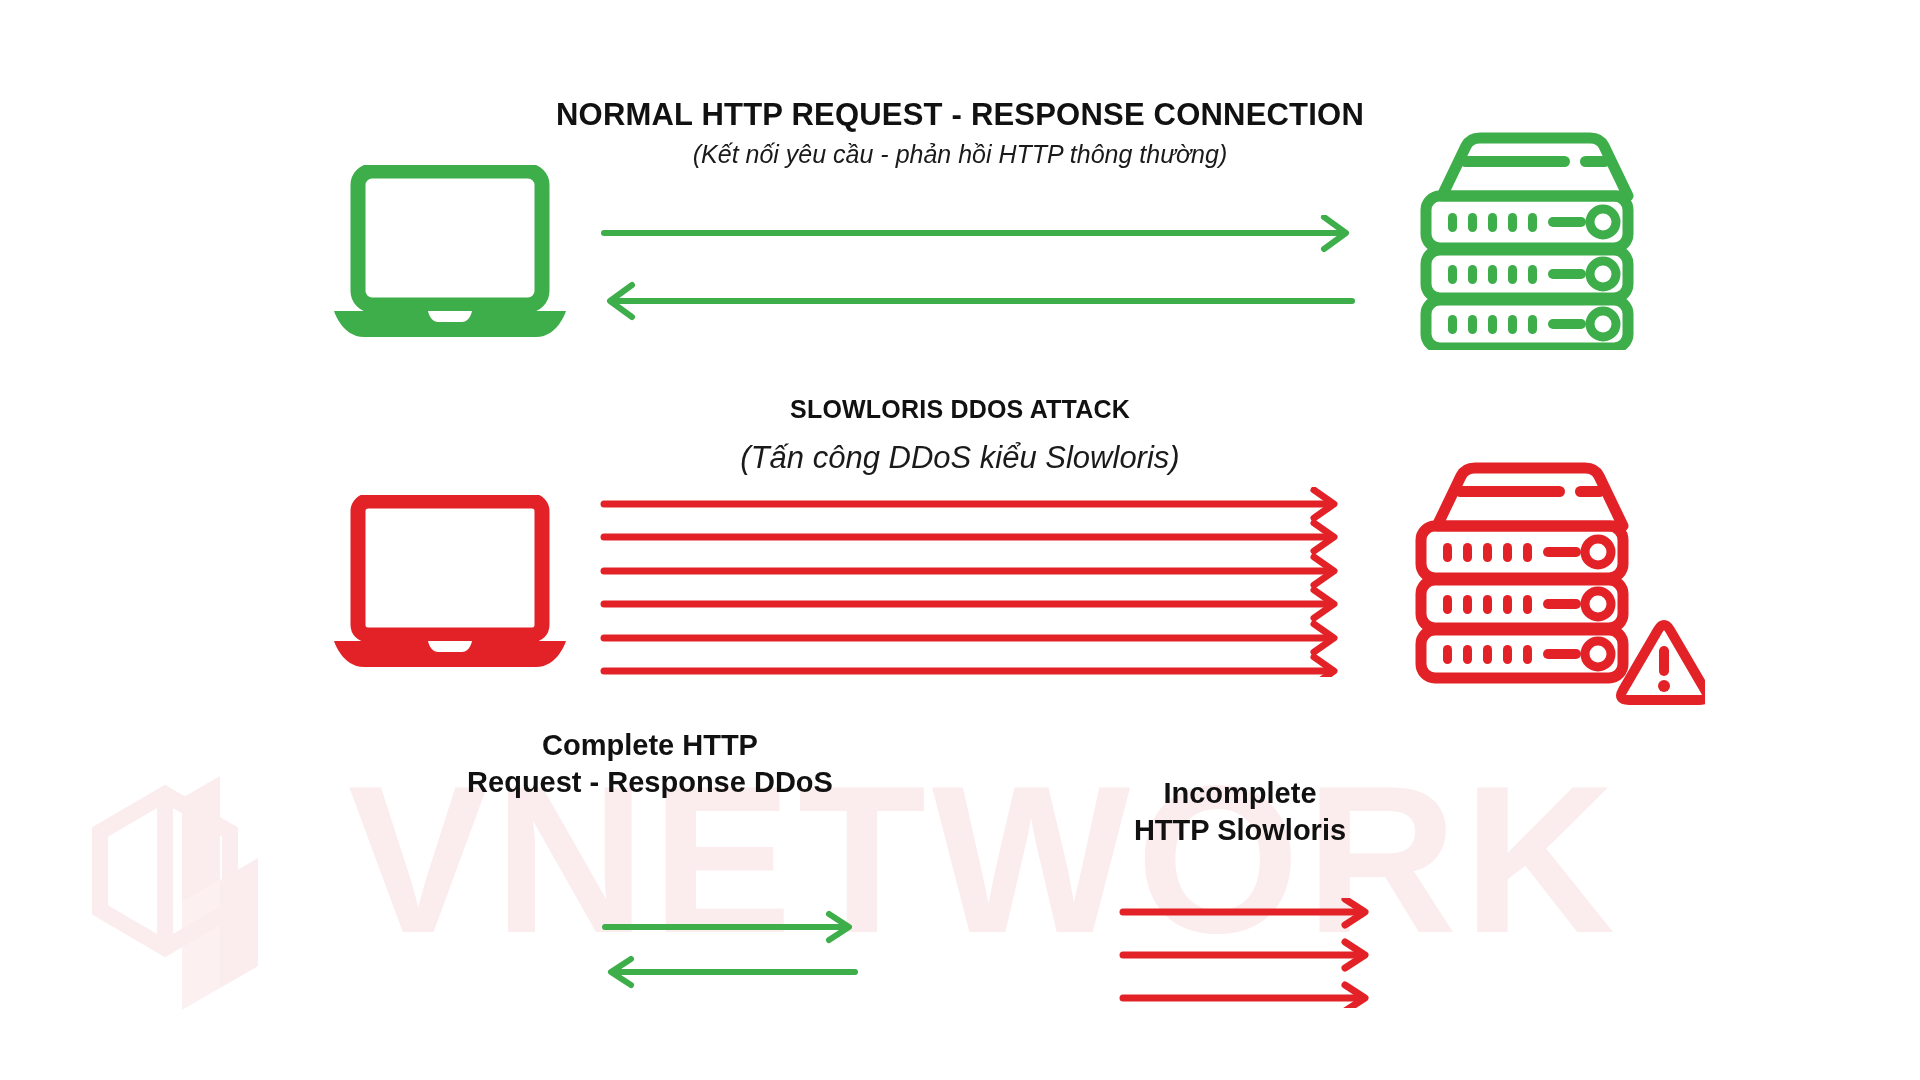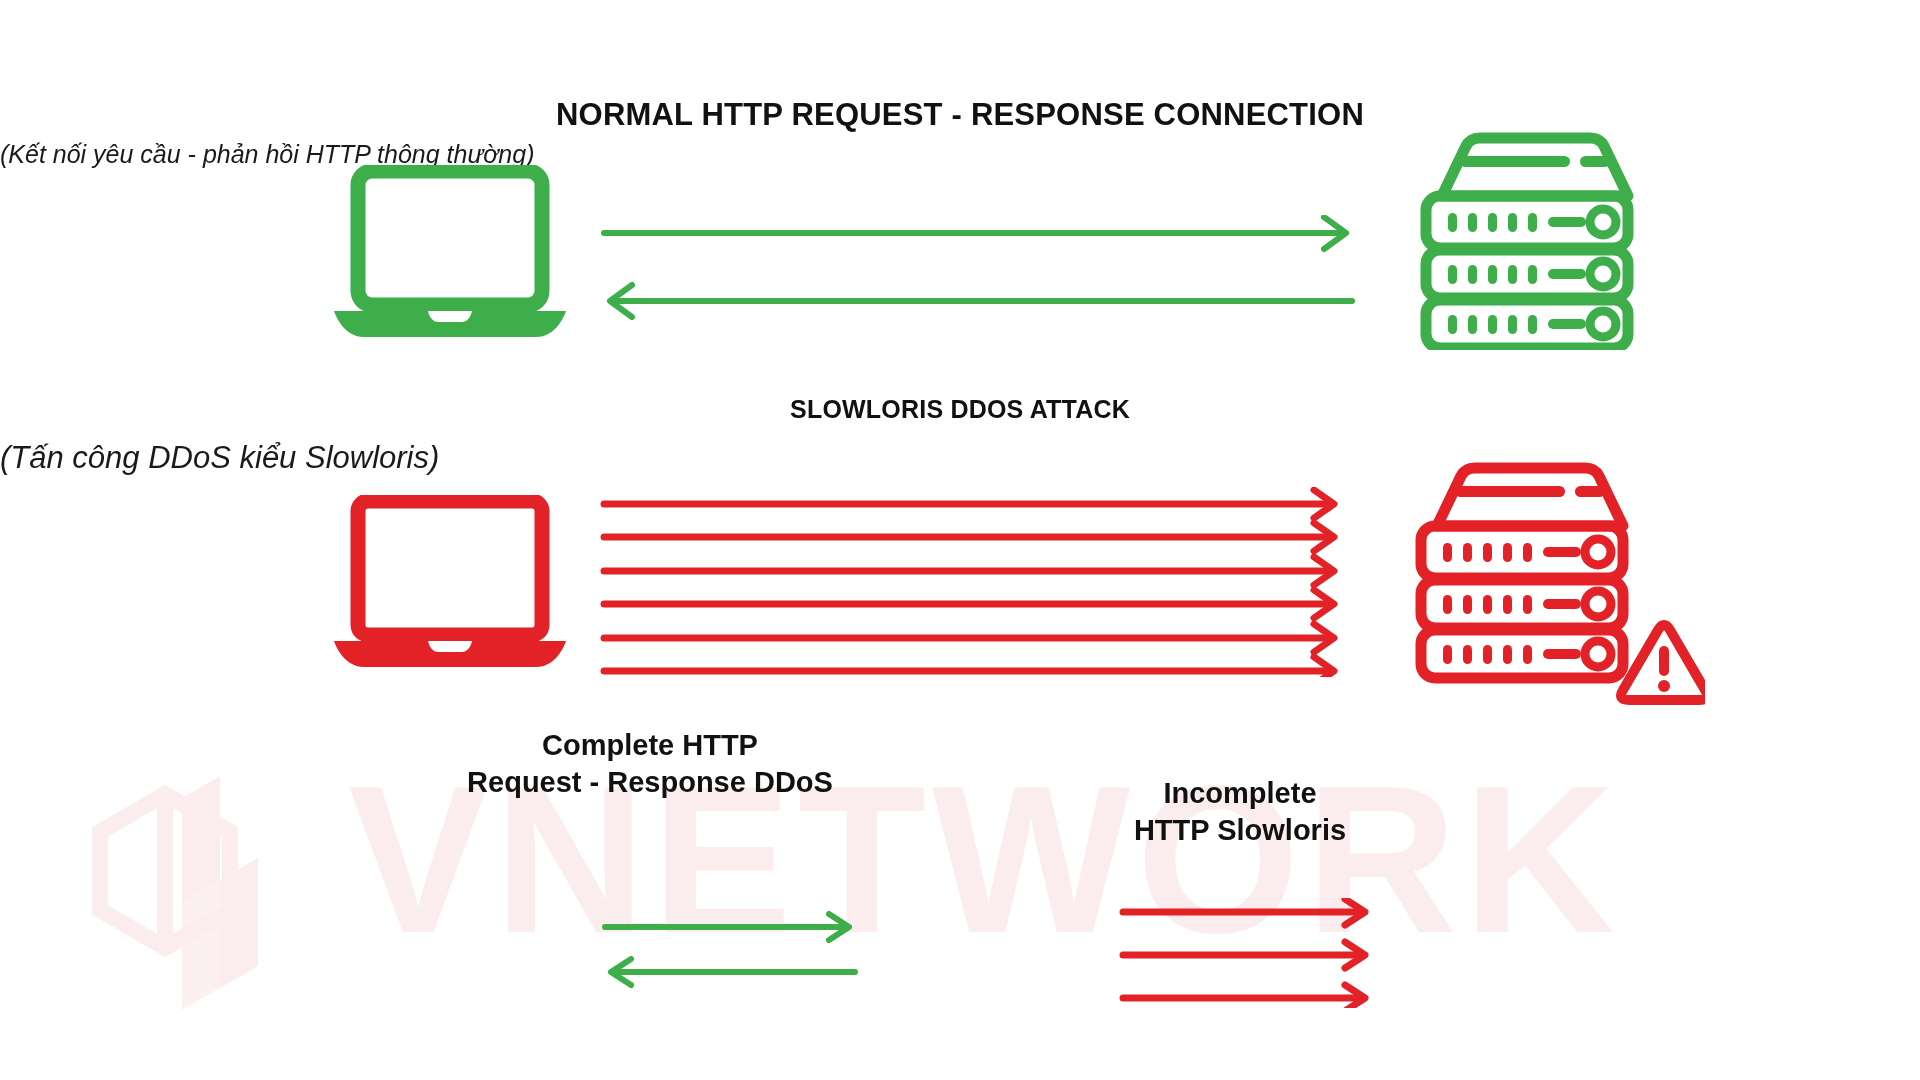--- a/index.html
+++ b/index.html
@@ -60,20 +60,21 @@
     width: 100%;
     text-align: center;
     font-weight: 700;
     color: #111111;
     letter-spacing: 0.2px;
     white-space: nowrap;
   }
   .subtitle {
     position: absolute;
     width: 100%;
+    text-align: center;
     font-style: italic;
     color: #1a1a1a;
     white-space: nowrap;
   }
   #title-normal { top: 97px; font-size: 31px; }
   #subtitle-normal { top: 140px; font-size: 25px; }
   #title-attack { top: 395px; font-size: 25px; }
   #subtitle-attack { top: 440px; font-size: 31px; }
 
   .legend-block { position: absolute; text-align: center; }

